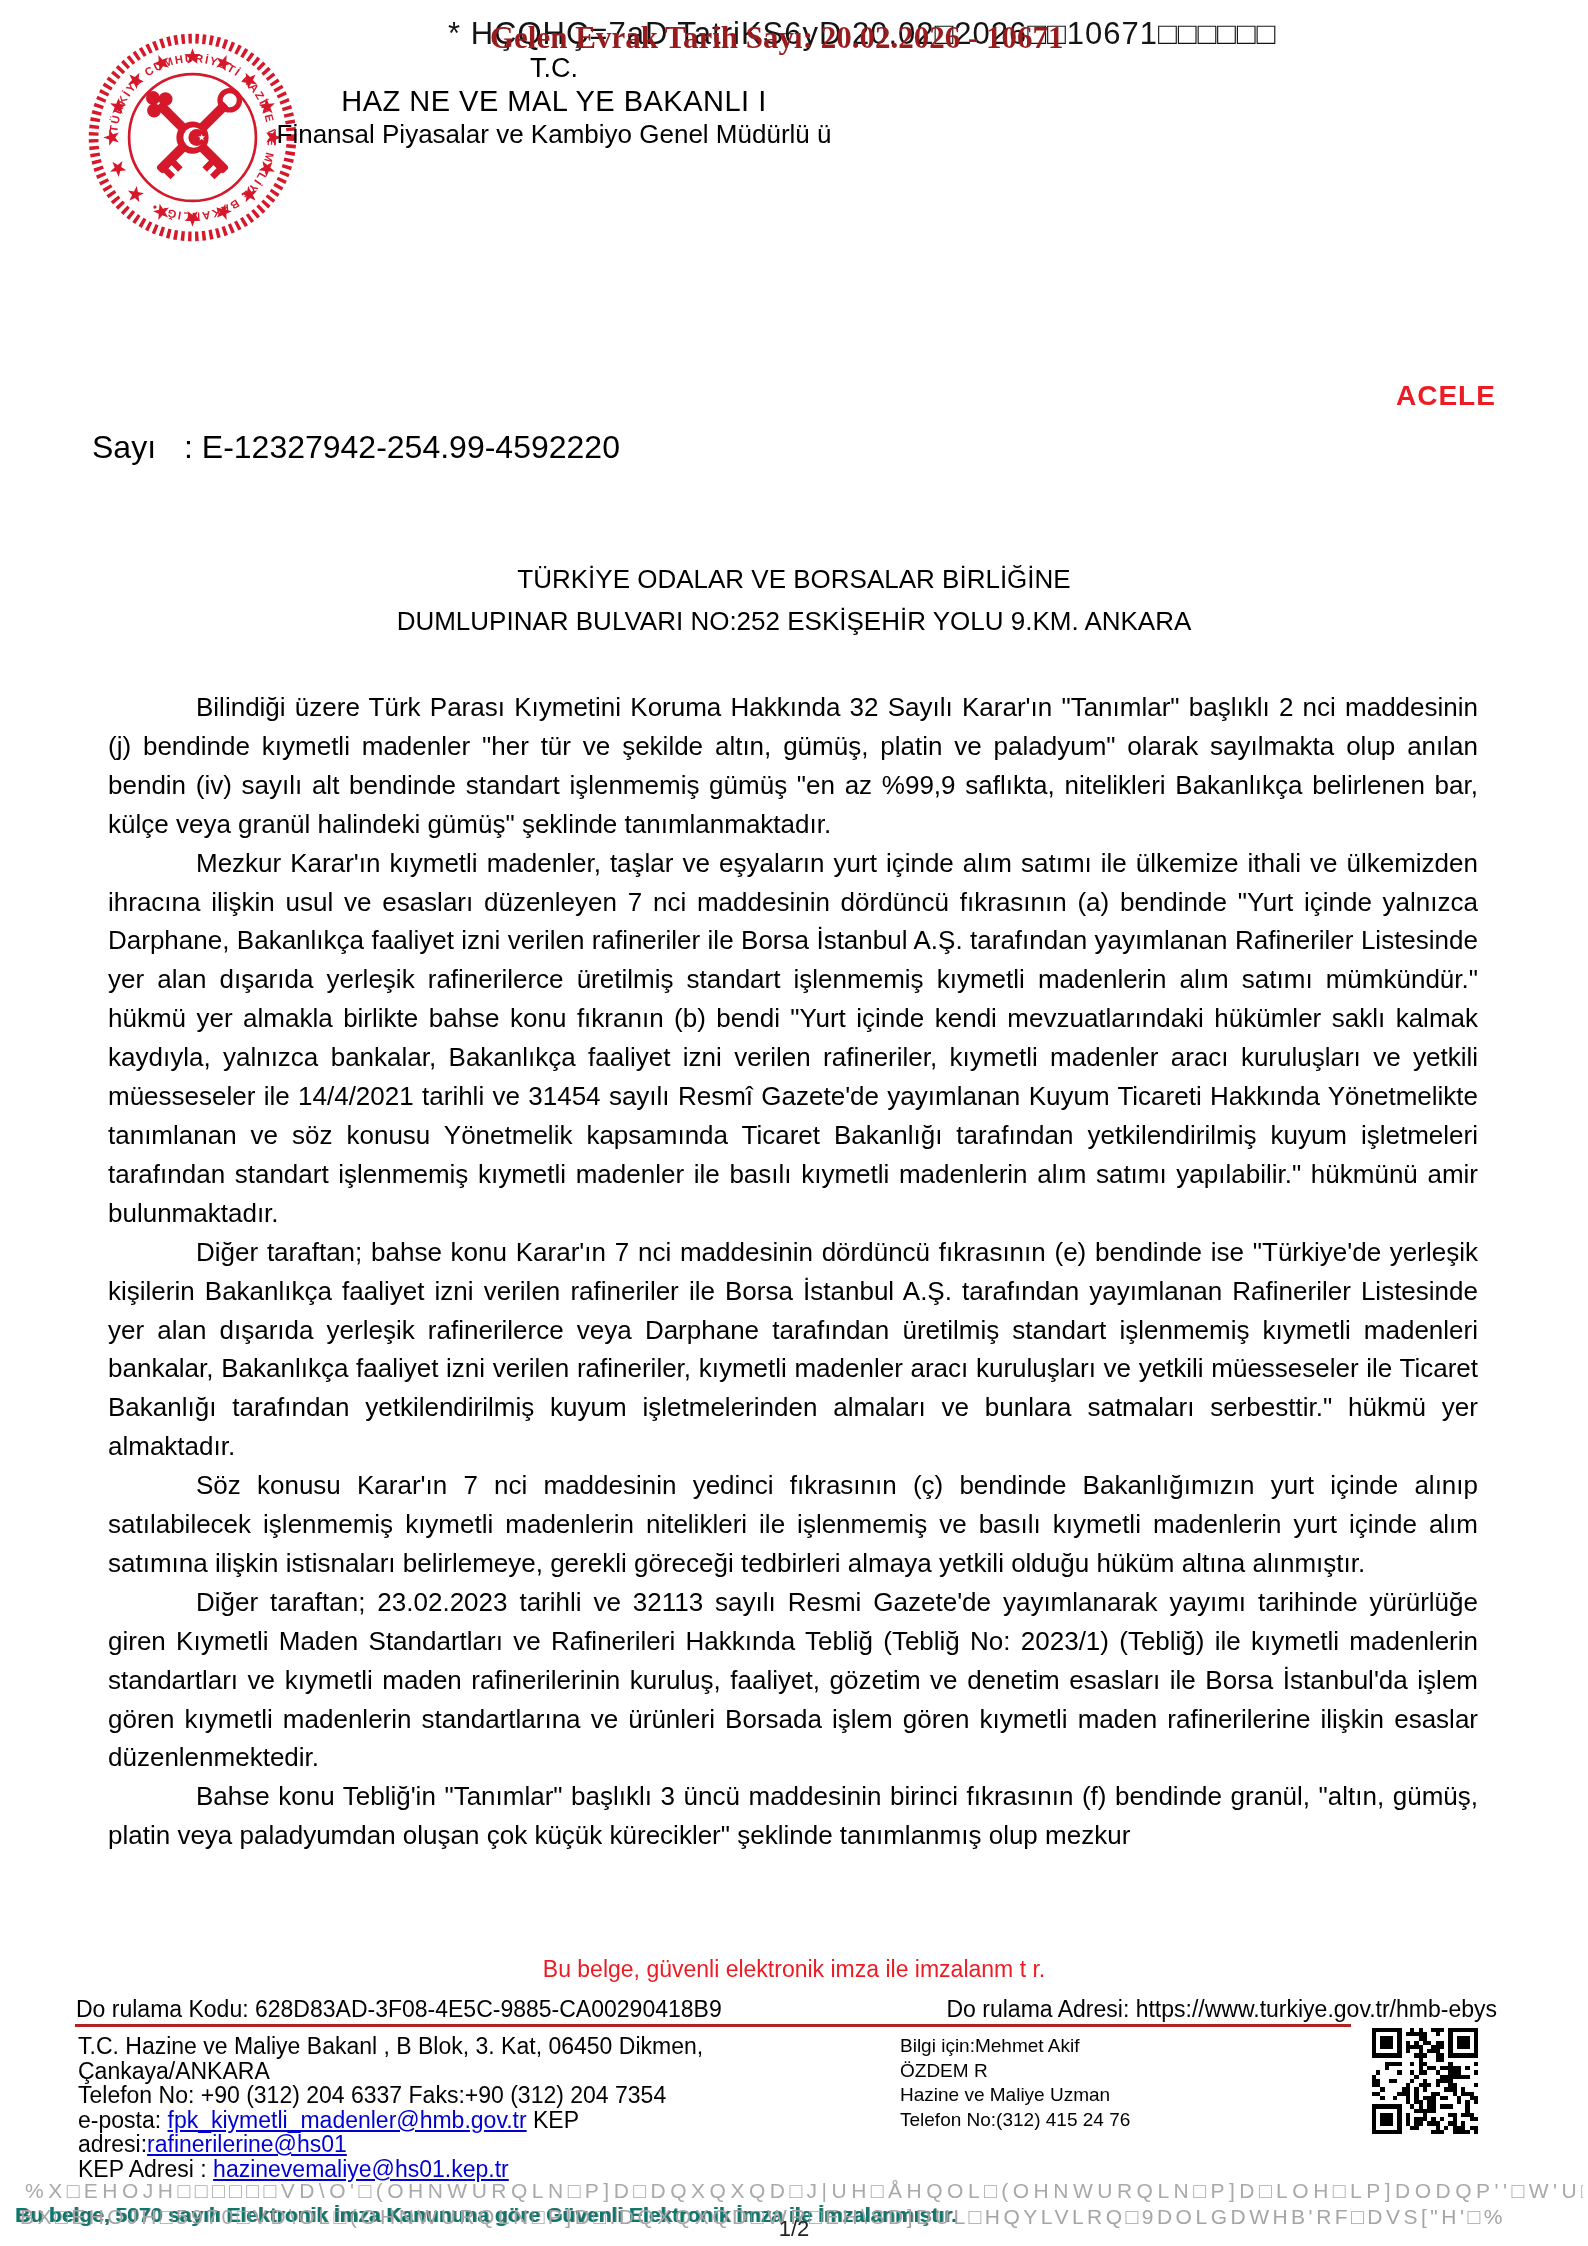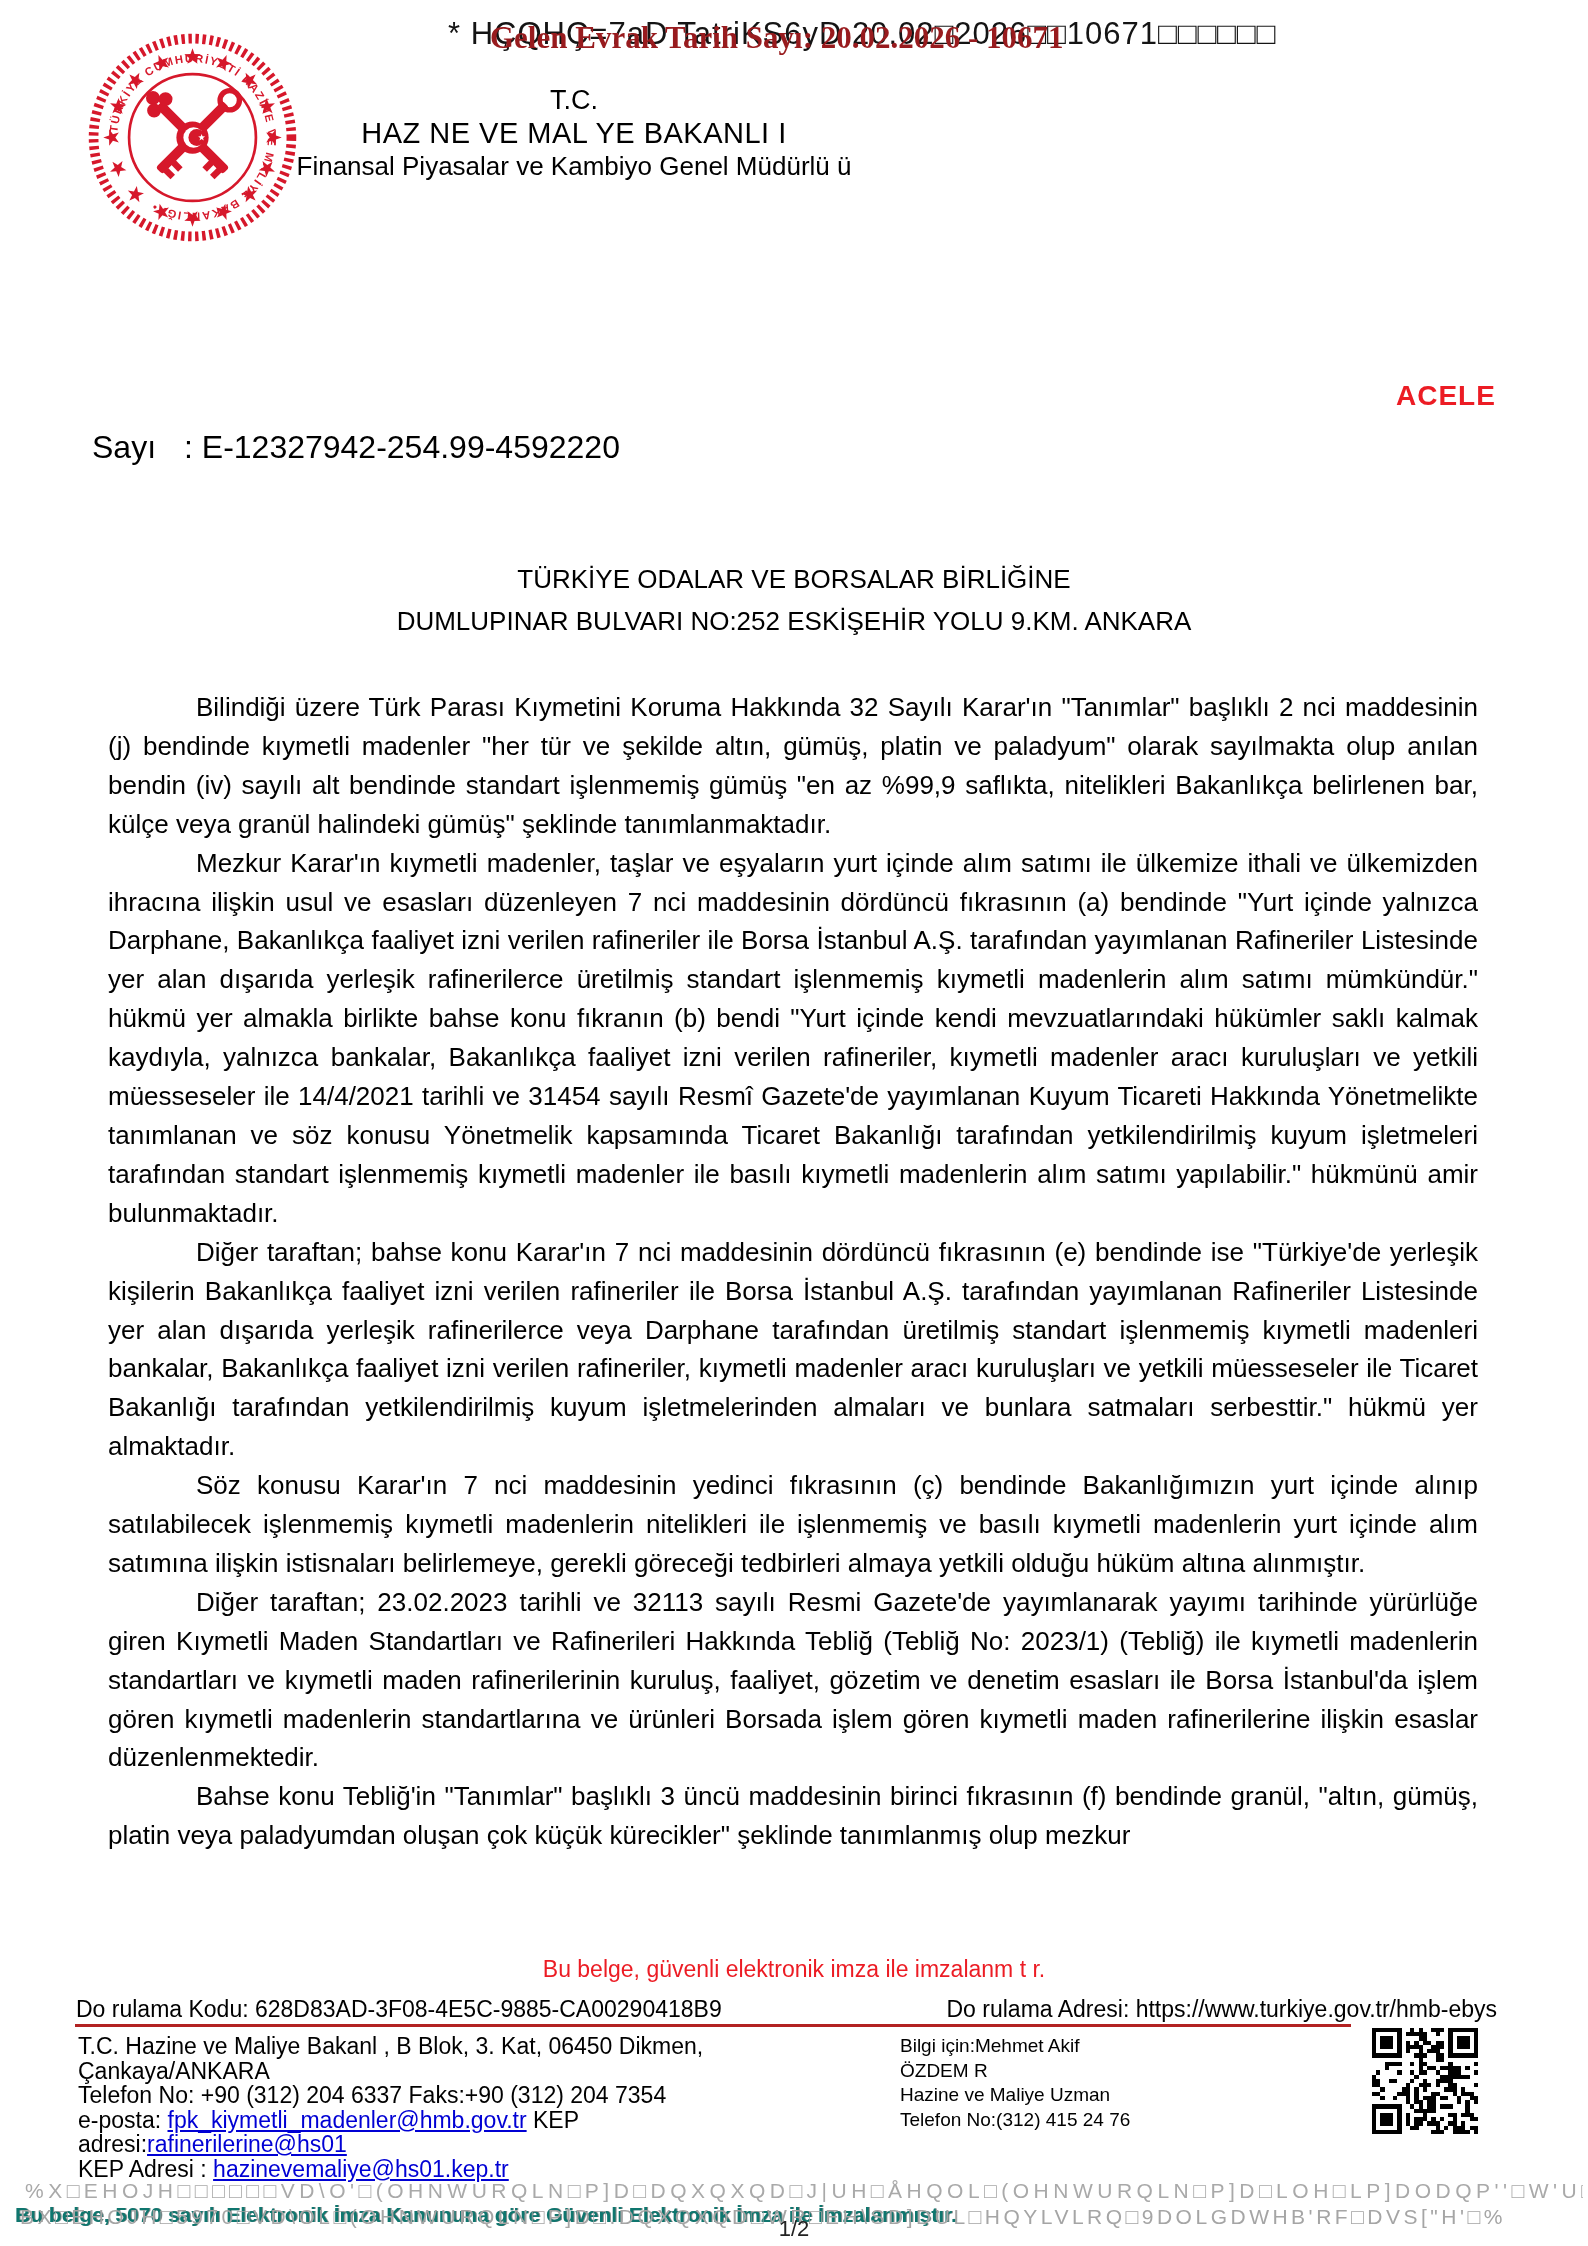--- a/index.html
+++ b/index.html
@@ -8,21 +8,21 @@
 
   
   .stamp{position:absolute;left:432px;top:14px;width:1150px;height:44px;}
   .stamp-black{position:absolute;left:0;top:2px;font-size:31px;color:#141414;
                white-space:nowrap;letter-spacing:1px;margin-left:16px;}
   .stamp-red{position:absolute;left:58px;top:6px;font-family:"Liberation Serif",serif;
              font-weight:bold;font-size:31px;color:var(--stamp-red,#981b1e);white-space:nowrap;}
 
   .emblem{position:absolute;left:85px;top:30px;width:215px;height:215px;}
 
-  .letterhead{position:absolute;left:269px;top:52px;width:610px;text-align:center;line-height:33px;margin-top:32px;}
+  .letterhead{position:absolute;left:249px;top:52px;width:610px;text-align:center;line-height:33px;}
   .lh1{font-size:27px;}
   .lh2{font-size:29px;letter-spacing:.5px;}
   .lh3{font-size:26px;}
 
   .acele{position:absolute;top:380px;left:1396px;font-size:28px;font-weight:600;
          color:var(--urgent-red,#ec1c24);letter-spacing:1px;}
 
   .refs{position:absolute;left:92px;top:424px;font-size:32px;line-height:46px;}
   .ref-label{display:inline-block;width:92px;}
 

